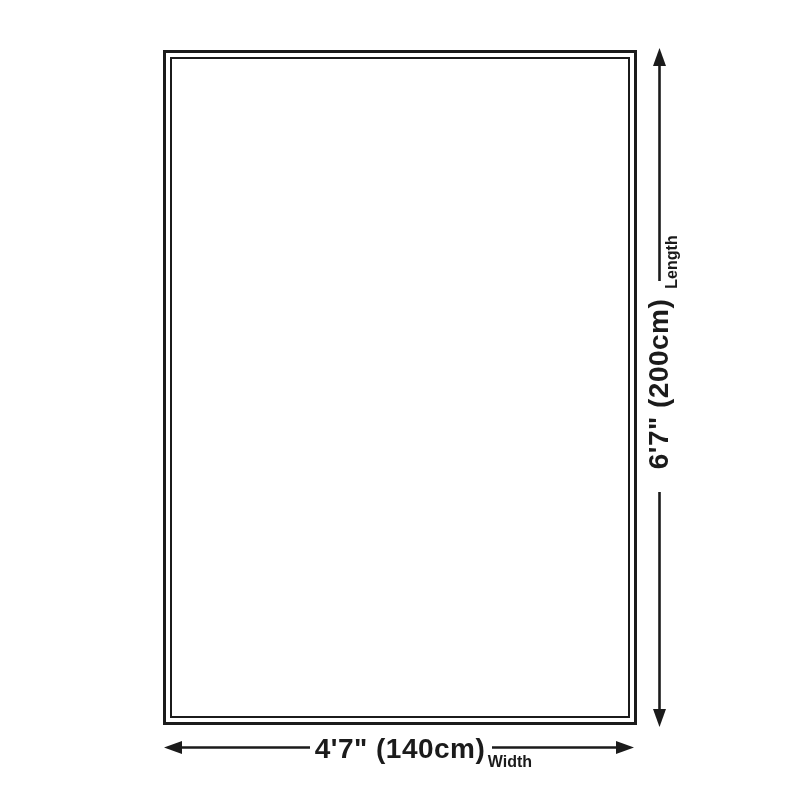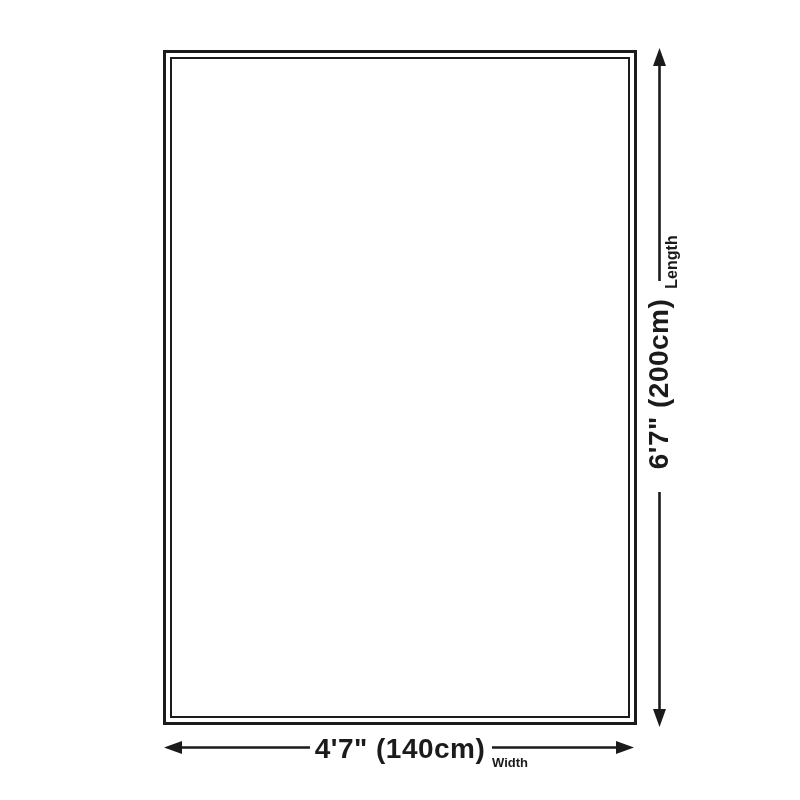--- a/index.html
+++ b/index.html
@@ -70,21 +70,21 @@
     left: 400px;
     top: 749px;
     transform: translate(-50%, -50%);
     font-size: 28px;
     letter-spacing: 0.5px;
   }
   .width-label {
     left: 510px;
     top: 762px;
     transform: translate(-50%, -50%);
-    font-size: 13px;
+    font-size: 16px;
   }
 </style>
 </head>
 <body>
 
 <div class="canvas">
 
   <div class="rug">
     <div class="rug-inner"></div>
   </div>

